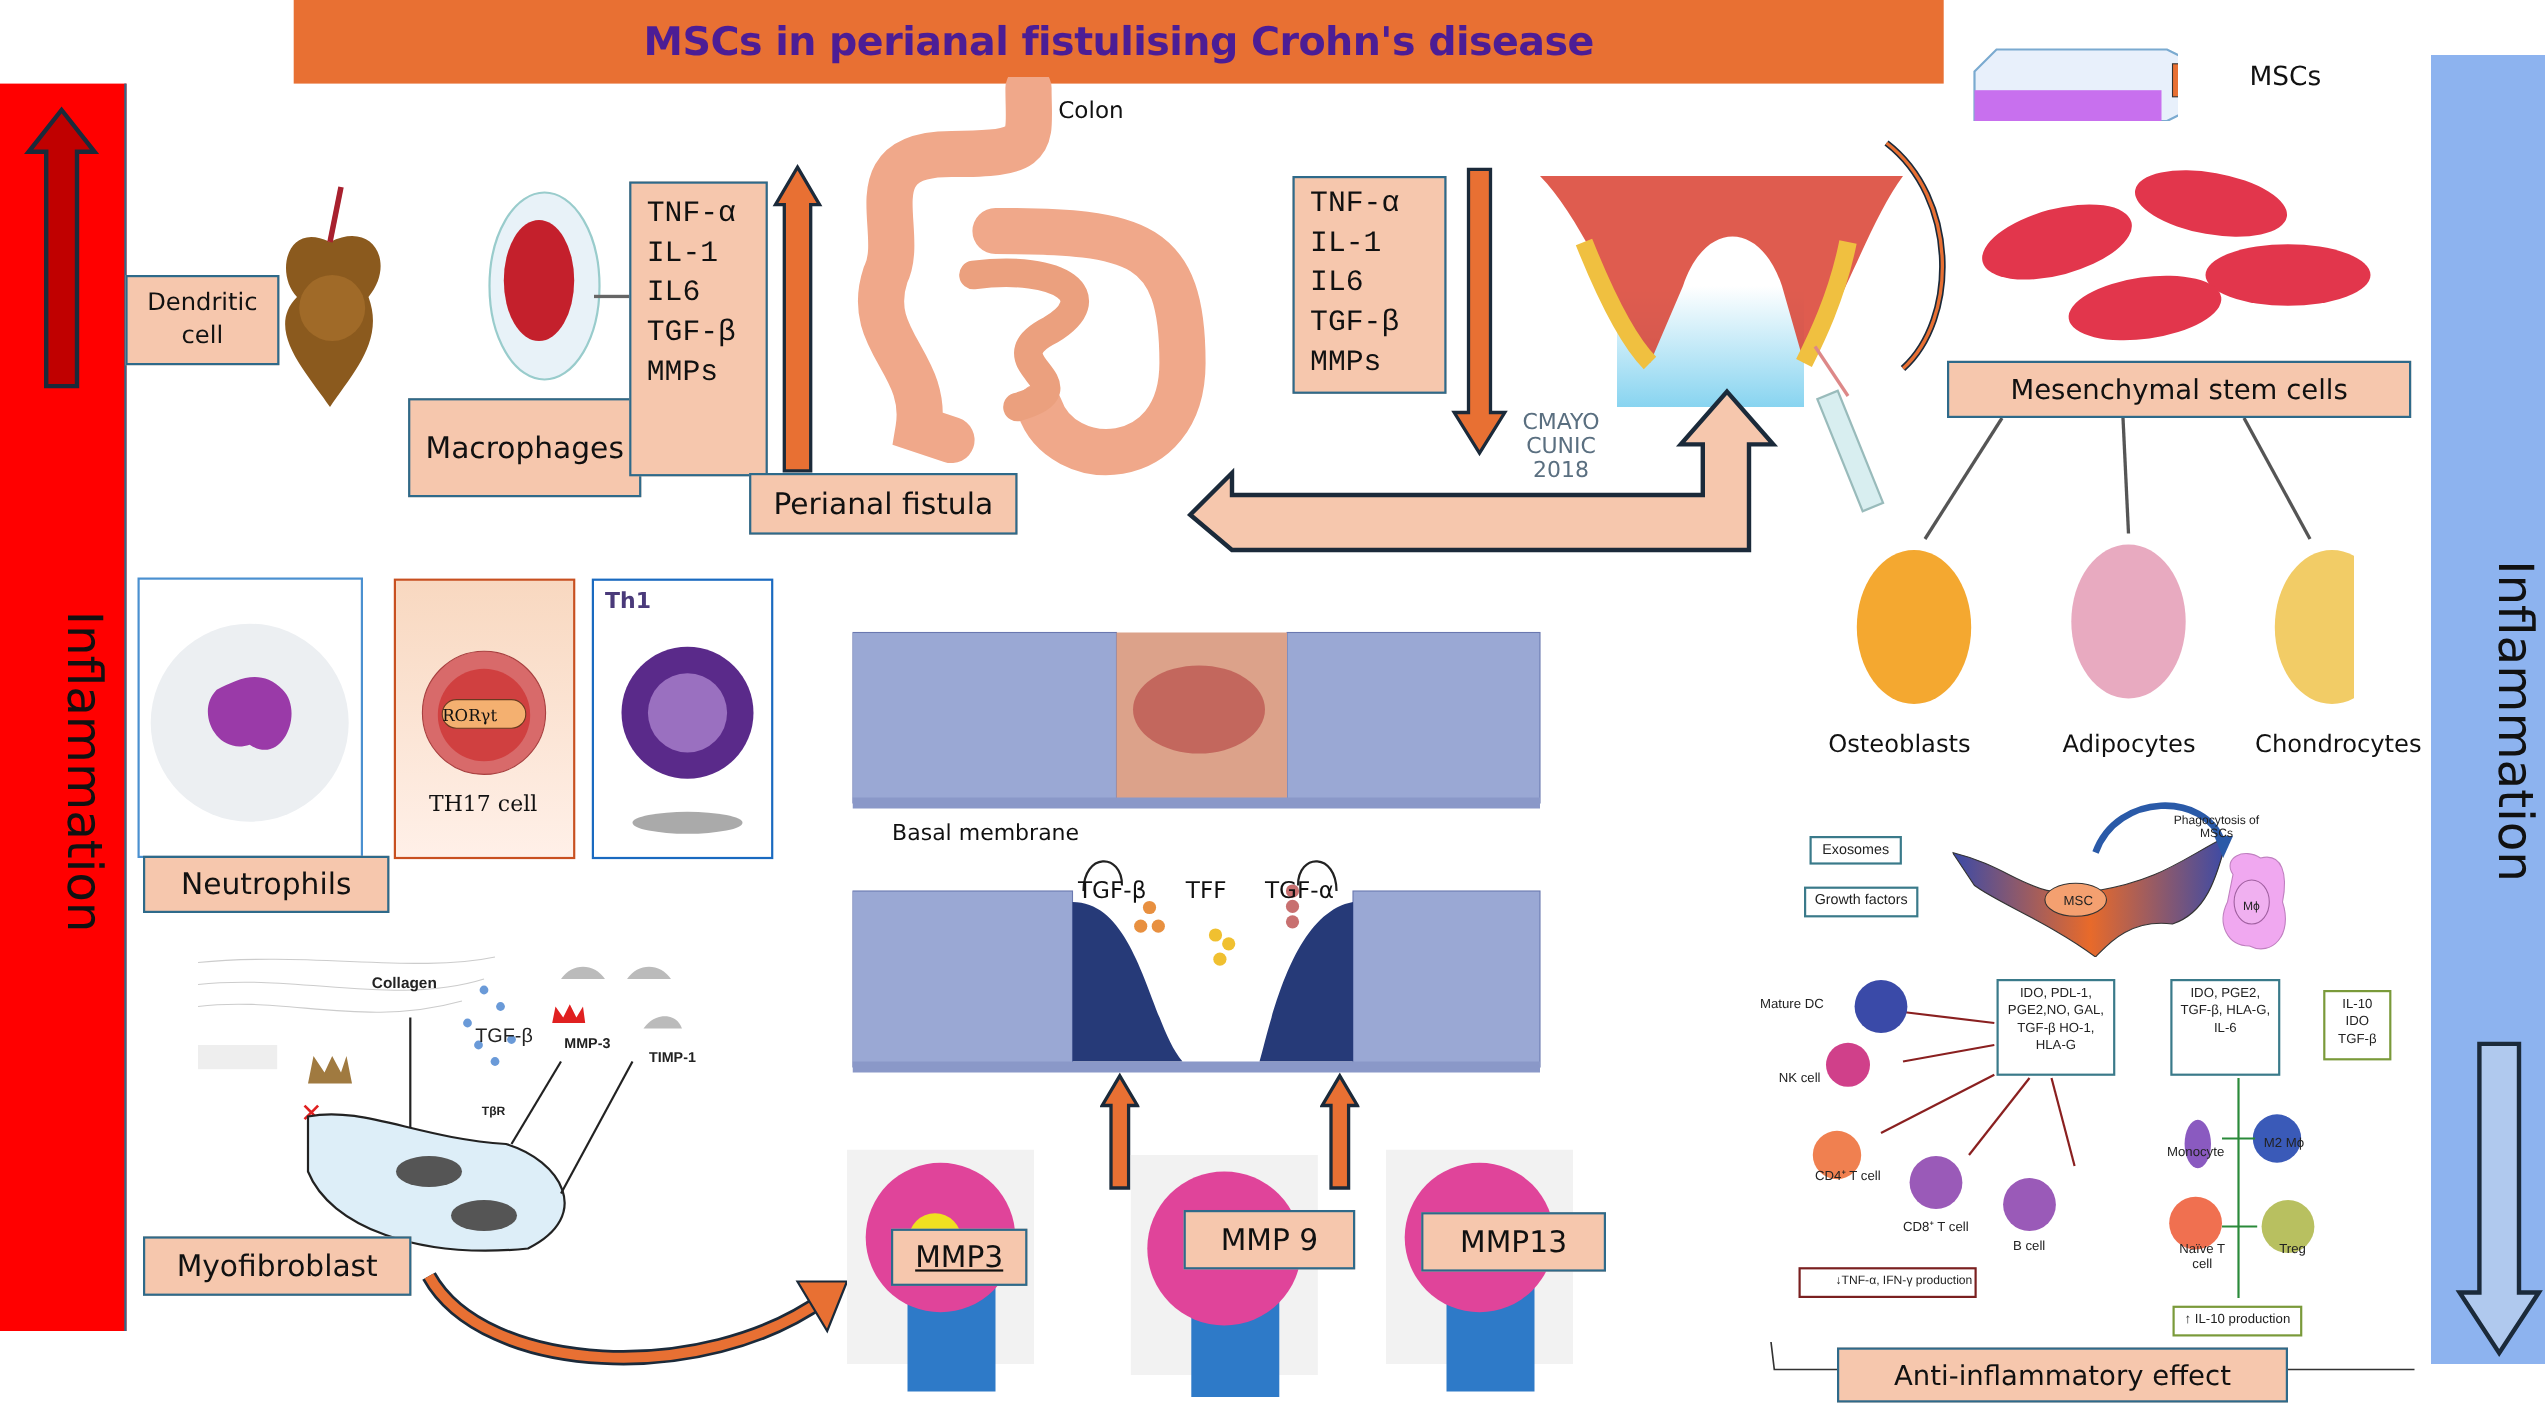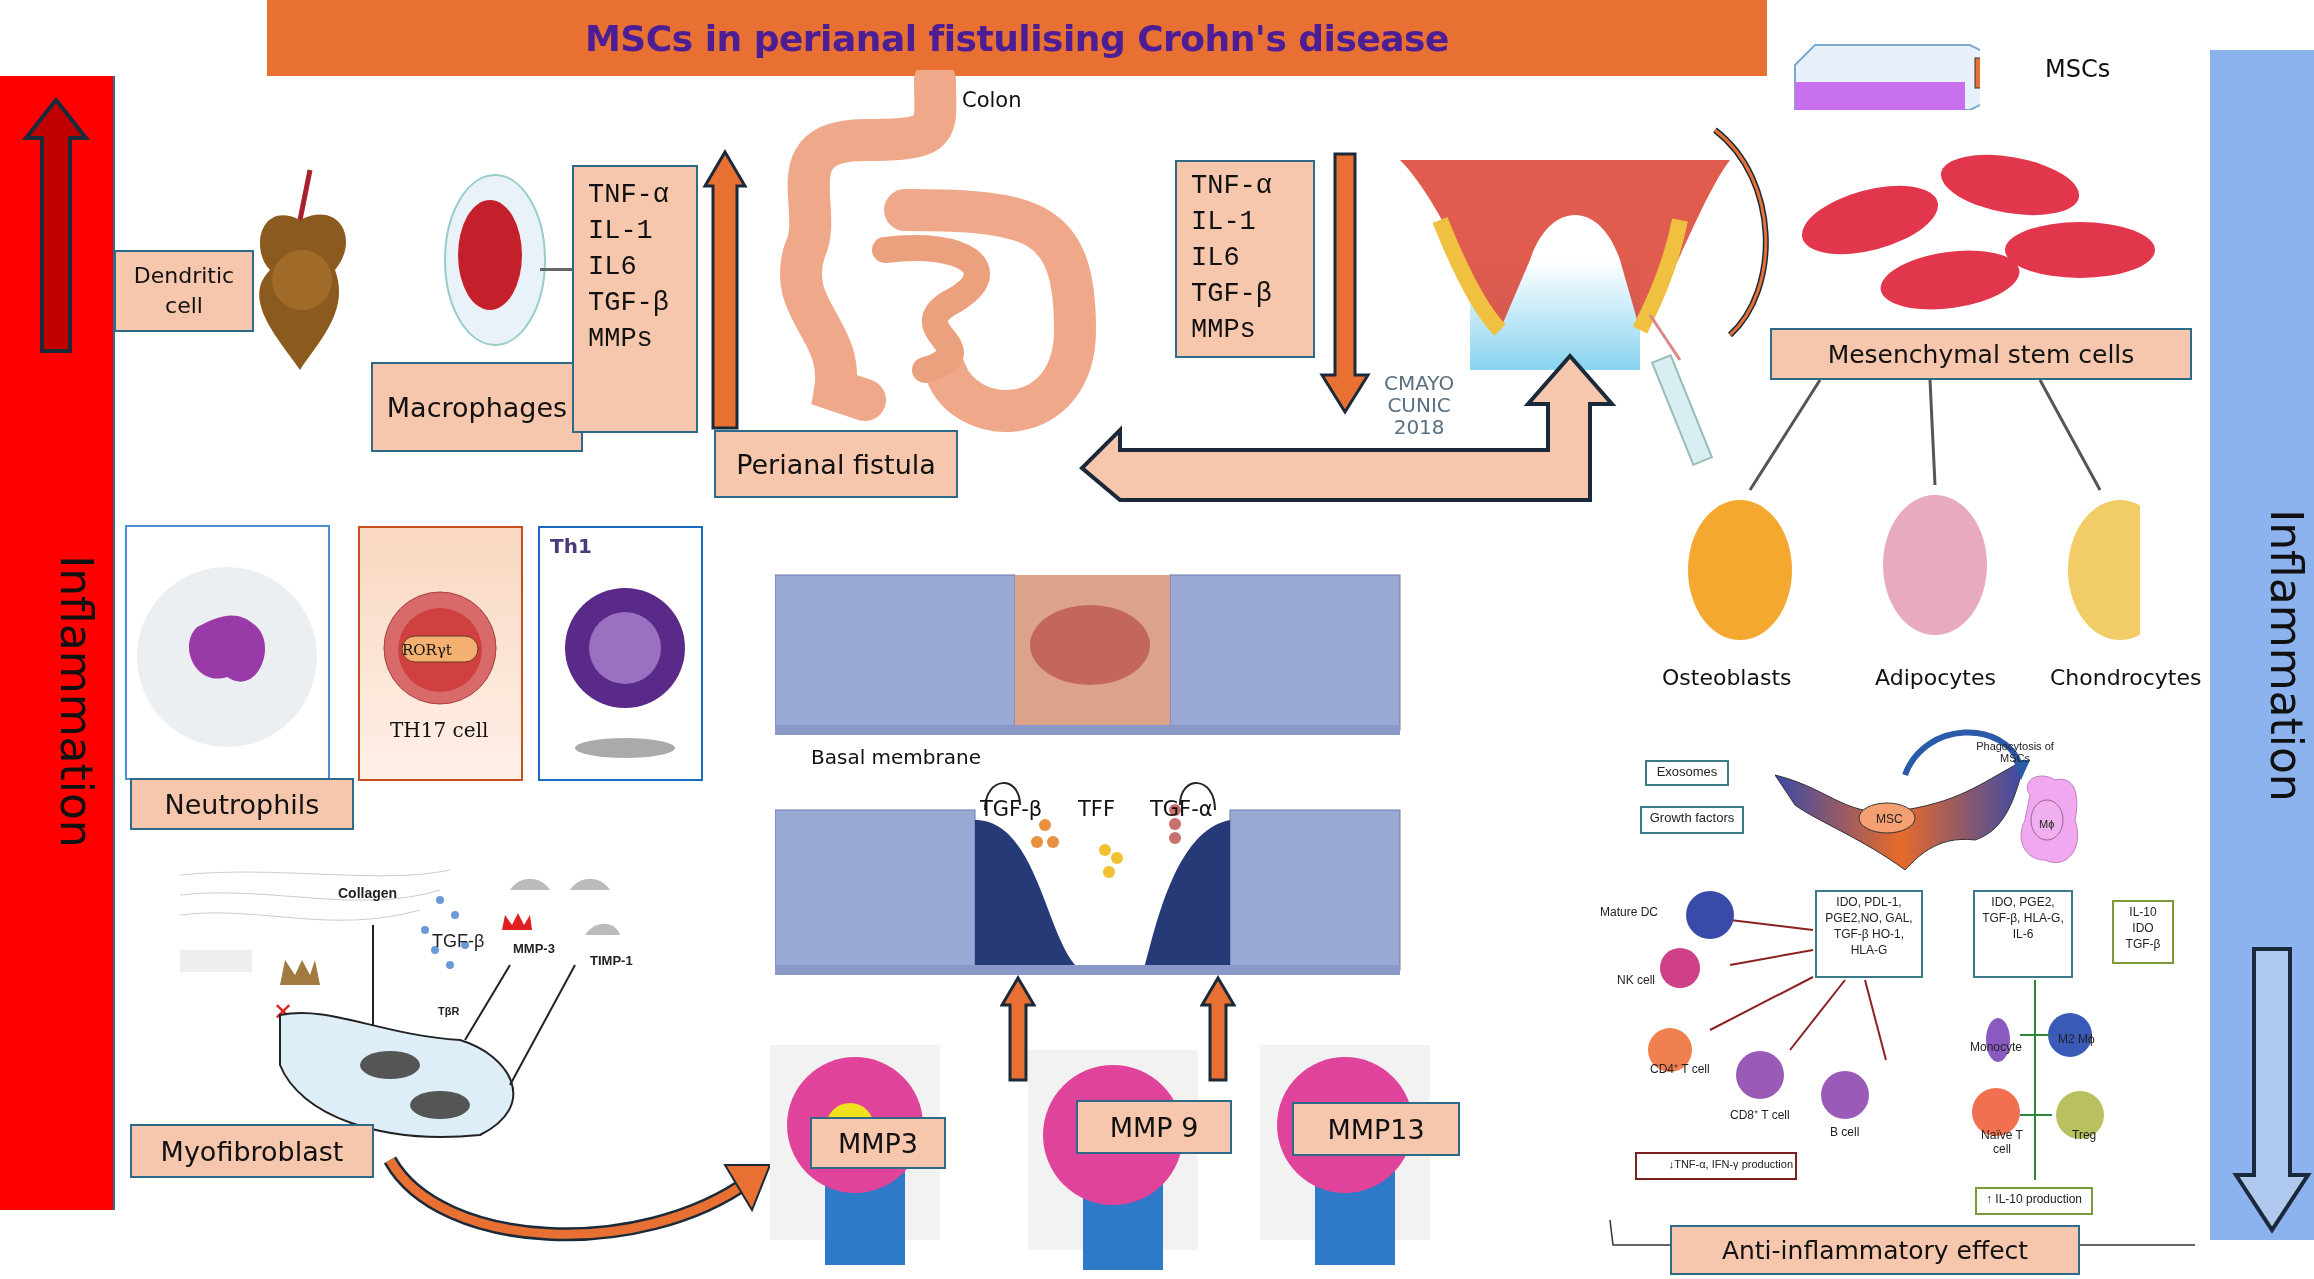--- a/index.html
+++ b/index.html
@@ -61,21 +61,21 @@
 <svg class="abs" style="left:700px;top:148px" width="50" height="290">
   <polygon points="25,4 45,38 37,38 37,280 13,280 13,38 5,38" fill="#e87033" stroke="#1b2a3a" stroke-width="3"></polygon>
 </svg>
 
 <svg class="abs" style="left:705px;top:70px" width="440" height="420">
   <path d="M230,10 C230,60 240,70 160,70 C70,70 120,140 100,180 C80,240 140,260 130,320 L160,330" fill="none" stroke="#f0a88a" stroke-width="42" stroke-linecap="round"></path>
   <path d="M200,140 C330,140 370,150 370,260 C370,360 260,360 240,300" fill="none" stroke="#f0a88a" stroke-width="42" stroke-linecap="round"></path>
   <path d="M180,180 C260,170 300,200 250,230 C190,260 290,280 220,300" fill="none" stroke="#eba07e" stroke-width="26" stroke-linecap="round"></path>
 </svg>
 <div class="lbl" style="left:962px;top:88px;font-size:21px;">Colon</div>
-<div class="box" style="left:714px;top:430px;width:244px;height:68px;">Perianal fistula</div>
+<div class="box" style="left:681px;top:430px;width:244px;height:56px;">Perianal fistula</div>
 
 <div class="cyto" style="left:1175px;top:160px;width:140px;height:198px;padding:6px 14px;line-height:36px;">
   <div>TNF-α</div>
   <div>IL-1</div>
   <div>IL6</div>
   <div>TGF-β</div>
   <div>MMPs</div>
 </div>
 <svg class="abs" style="left:1318px;top:150px" width="54" height="270">
   <polygon points="17,4 37,4 37,225 50,225 27,262 4,225 17,225" fill="#e87033" stroke="#1b2a3a" stroke-width="3"></polygon>
@@ -258,21 +258,21 @@
     <rect x="55" y="130" width="80" height="90" fill="#2e7ac8"></rect>
     <circle cx="85" cy="85" r="70" fill="#e0449a"></circle>
   </g>
   <g transform="translate(490,0)">
     <rect x="0" y="0" width="170" height="195" fill="#f2f2f2"></rect>
     <rect x="55" y="125" width="80" height="95" fill="#2e7ac8"></rect>
     <circle cx="85" cy="80" r="68" fill="#e0449a"></circle>
       <circle cx="80" cy="78" r="20" fill="#f0e020"></circle>
   </g>
 </svg>
-<div class="box" style="left:810px;top:1117px;width:136px;height:52px;">MMP3</div>
+<div class="box" style="left:810px;top:1117px;width:124px;height:52px;text-decoration:underline;">MMP3</div>
 <div class="box" style="left:1076px;top:1100px;width:156px;height:54px;">MMP 9</div>
 <div class="box" style="left:1292px;top:1102px;width:168px;height:54px;">MMP13</div>
 
 <div class="abs" style="left:1580px;top:700px;width:620px;height:580px;">
   <div class="small-b" style="left:65px;top:60px;width:84px;height:26px;">Exosomes</div>
   <div class="small-b" style="left:60px;top:106px;width:104px;height:28px;">Growth factors</div>
   <svg class="abs" style="left:195px;top:20px;" width="420" height="150">
     <defs>
         <linearGradient id="mscg" x1="0" x2="1">
           <stop offset="0" stop-color="#3a4aa8"></stop>

